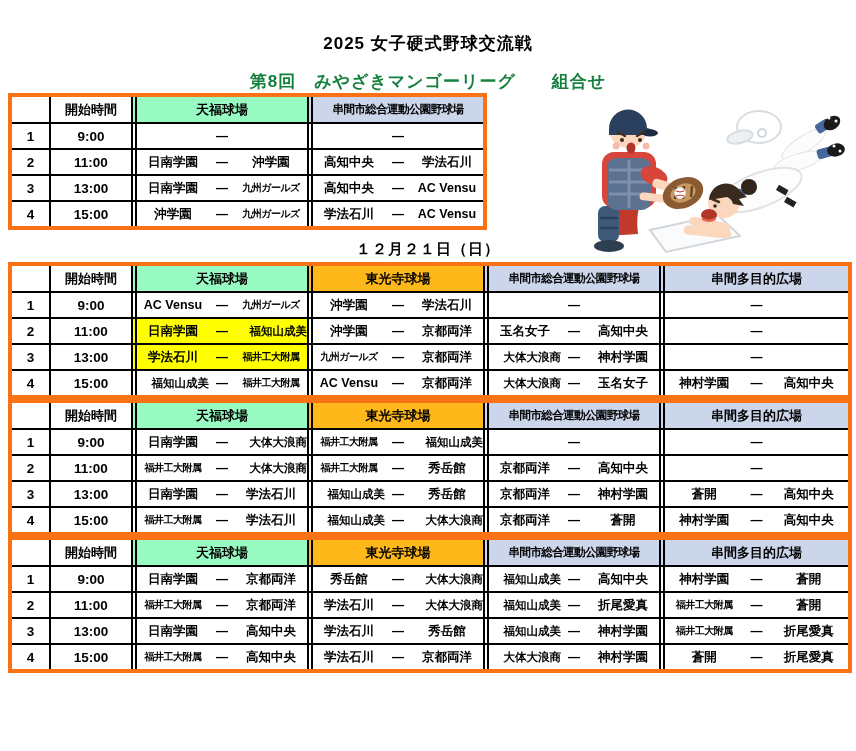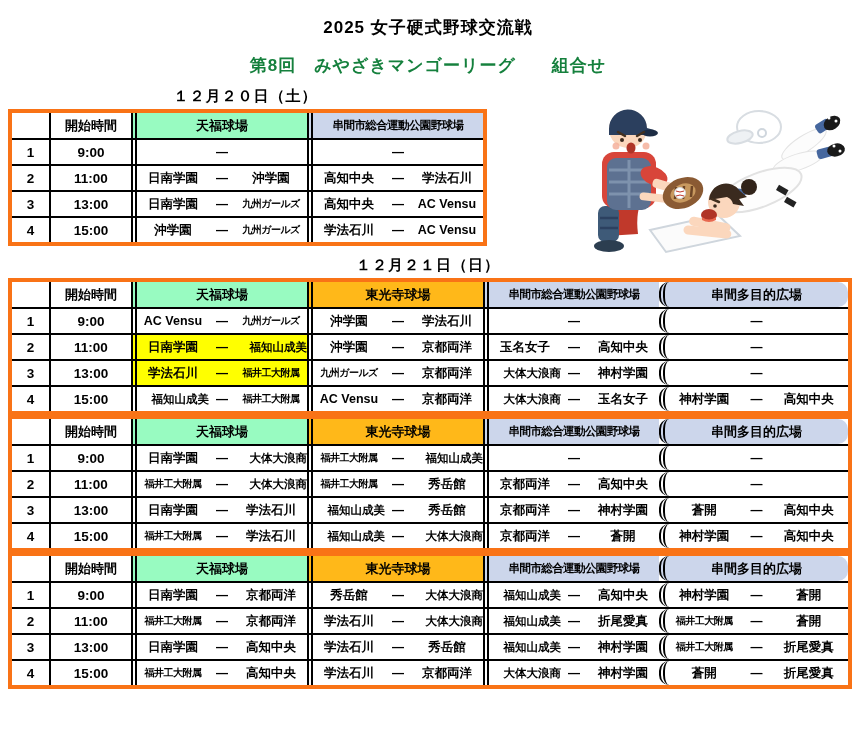--- a/index.html
+++ b/index.html
@@ -1,38 +1,38 @@
 <!DOCTYPE html>
 <html><head>
 <meta charset="utf-8">
 <style>
   html,body{margin:0;padding:0;}
   body{
     width:856px;height:751px;background:#ffffff;position:relative;
     font-family:"Liberation Sans","DejaVu Sans",sans-serif;font-weight:bold;color:#000;
     overflow:hidden;
   }
-  .title{font-size:17px;text-align:center;padding-top:16px;letter-spacing:1px;}
+  .title{font-size:17px;text-align:center;padding-top:32px;letter-spacing:1px;}
   .subtitle{font-size:17px;text-align:center;margin-top:15px;letter-spacing:1px;}
   .day{margin-left:8px;}
   .date{font-size:15px;margin:10px 0 3px 0;text-align:center;letter-spacing:1px;}
   .day.narrow .date{width:475px;}
   .day.wide .date{width:840px;}
   .tbl{display:inline-block;border:4px solid #f97316;background:#fff;vertical-align:top;}
   .tr{display:flex;height:24px;border-top:2px solid #000;}
   .tr:first-child{border-top:none;}
   .tr.thead{height:25px;}
   .td{display:flex;align-items:center;justify-content:center;box-sizing:border-box;
       border-left:2px solid #000;overflow:hidden;white-space:nowrap;}
   .td:first-child{border-left:none;}
   .td.vsep{border-left:6px double #000;}
   .c-num{width:37px;font-size:13.5px;}
   .c-time{width:82px;font-size:13.5px;}
   .c-venue{width:176px;font-size:12.5px;}
-  .c-venue.c-last{width:189px;border-radius:10px;}
+  .c-venue.c-last{width:189px;}
   .th{font-size:13px;}
   .th.fit{font-size:11.5px;letter-spacing:-0.6px;}
   .hl{background:#ffff00;}
   .match{display:flex;width:100%;align-items:center;}
   .match .t{flex:1 1 0;text-align:center;}
   .match .mdash{width:26px;text-align:center;font-size:12px;}
   .t.s{font-size:11.5px;text-align:right;}
   .t.xs{font-size:10px;letter-spacing:-0.5px;}
   .dash{font-size:12px;}
   .illu{position:absolute;left:552px;top:96px;width:300px;height:165px;}
@@ -106,21 +106,20 @@
       <ellipse cx="157" cy="119" rx="8" ry="6" fill="#b03427"></ellipse>
       <path d="M150,121 q7,5 14,0 l0,3 q-7,4 -14,0 z" fill="#e8684f"></path>
       <ellipse cx="207" cy="31" rx="22" ry="16" fill="#ffffff" stroke="#d8dde2" stroke-width="2"></ellipse>
       <ellipse cx="188" cy="41" rx="13" ry="6" fill="#eef1f4" stroke="#d8dde2" stroke-width="2" transform="rotate(-14 188 41)"></ellipse>
       <circle cx="210" cy="37" r="4" fill="none" stroke="#cfd6dd" stroke-width="2"></circle>
     </g>
   </svg>
 </div>
 
 <section class="day narrow">
-  <div class="date">１２月２０日（土）</div>
   <div class="tbl"><div class="tr thead">
         <div class="td c-num th"></div>
         <div class="td c-time th">開始時間</div>
         <div class="td c-venue th vsep" style="background: rgb(152, 251, 193);">天福球場</div>
         <div class="td c-venue th vsep fit" style="background: rgb(204, 214, 235);">串間市総合運動公園野球場</div>
       </div><div class="tr">
         <div class="td c-num">1</div>
         <div class="td c-time">9:00</div>
         <div class="td c-venue vsep">
           <span class="dash">―</span>

